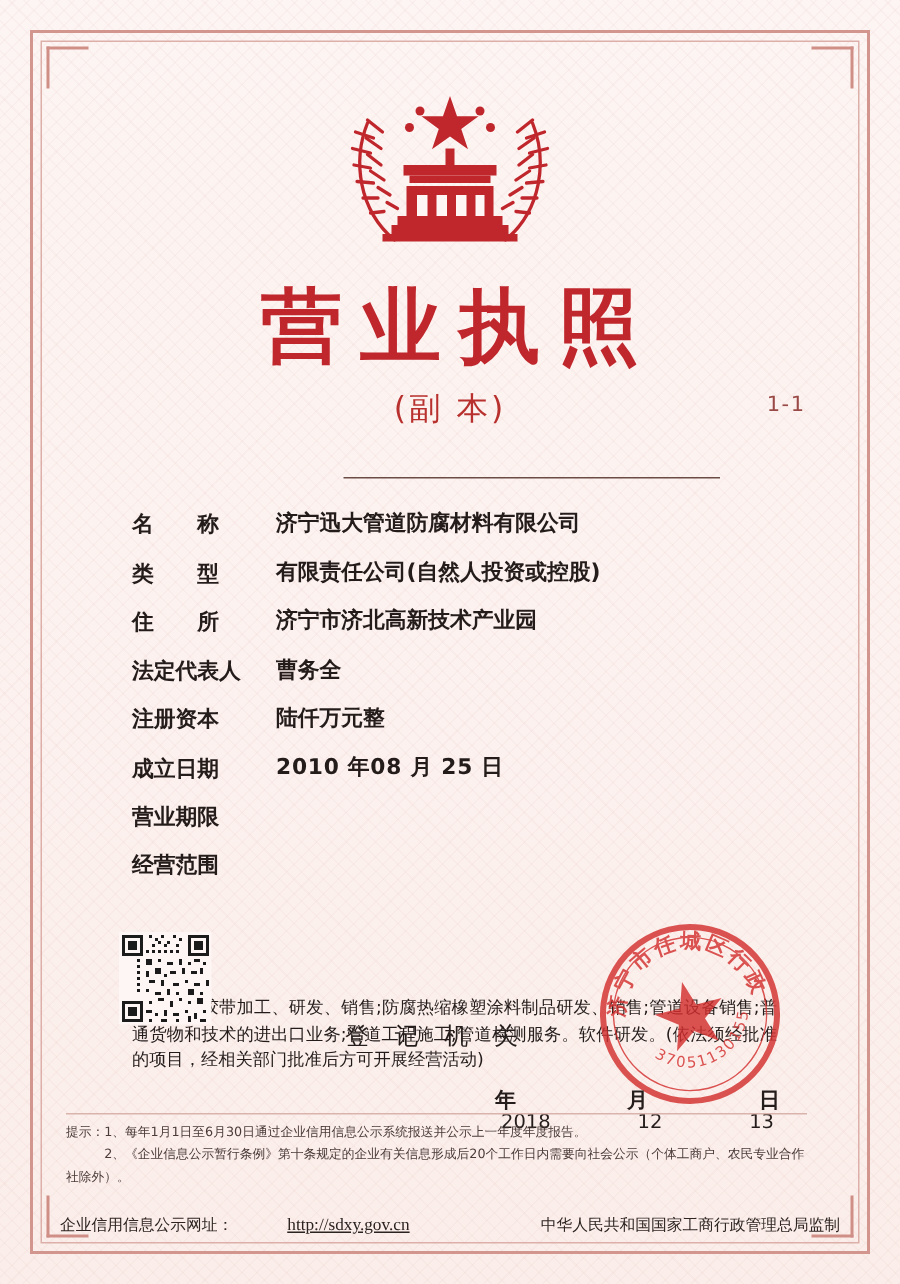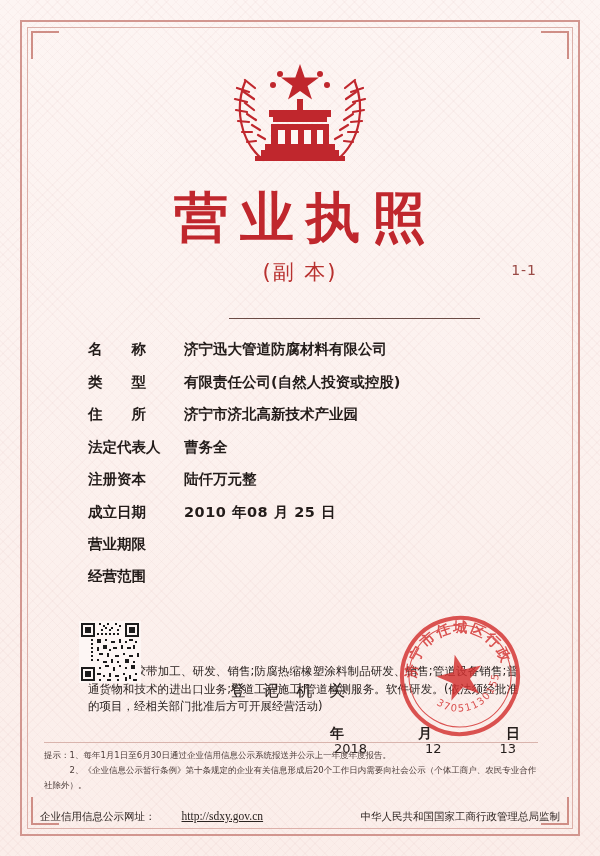--- a/index.html
+++ b/index.html
@@ -221,20 +221,21 @@
     bottom: 32px;
     display: flex;
     justify-content: space-between;
     align-items: flex-end;
     font-size: 10.5px;
     color: #2e2522;
   }
   .footer .site {
     display: flex;
     align-items: baseline;
+    gap: 10px;
   }
   .footer .url {
     color: #2a2320;
     text-decoration: underline;
     font-family: "Liberation Serif", serif;
     font-size: 11.5px;
     padding-left: 26px;
   }
   .footer .authority { font-size: 10.5px; letter-spacing: 0px; }
 </style>

